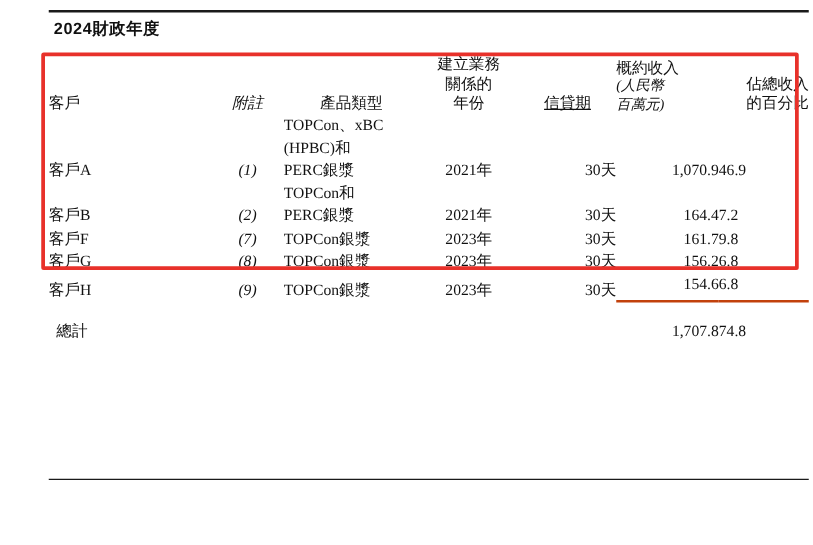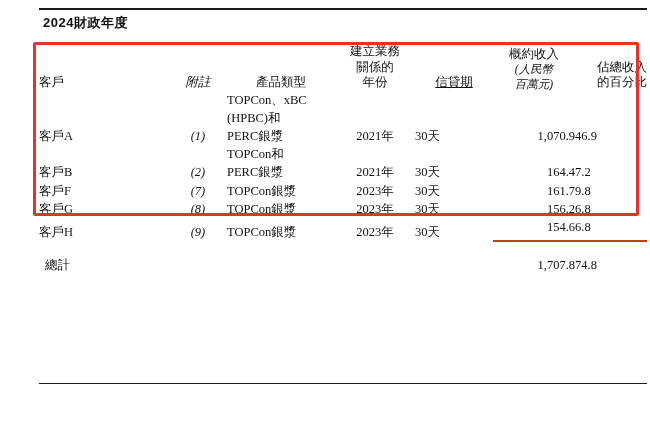--- a/index.html
+++ b/index.html
@@ -71,37 +71,37 @@
 
   thead td {
     padding-bottom: 6px;
     line-height: 1.25;
   }
   .h-cust   { text-align: left; padding-left: 6px; }
   .h-note   { text-align: center; font-style: italic; }
   .h-prod   { text-align: center; }
   .h-year   { text-align: center; }
   .h-cred   { text-align: center; text-decoration: underline; }
-  .h-rev    { text-align: center; padding-right: 8px; }
+  .h-rev    { text-align: left; padding-right: 8px; }
   .h-pct    { text-align: right; padding-right: 10px; }
   .sub {
     font-style: italic;
     font-size: 11.5px;
     display: block;
   }
   tbody td {
     line-height: 1.45;
     padding-top: 11px;
     padding-bottom: 3px;
   }
   .d-cust  { text-align: left; padding-left: 6px; }
   .d-note  { text-align: center; font-style: italic; }
   .d-prod  { text-align: left; }
   .d-year  { text-align: center; }
-  .d-cred  { text-align: left; }
+  .d-cred  { text-align: right; }
   .d-rev   { text-align: right; padding-right: 8px; }
   .d-pct   { text-align: left; padding-right: 10px; }
 
   
   .u-line .d-rev, .u-line .d-pct {
     border-bottom: 2px solid #c2410c;
     padding-bottom: 4px;
   }
   tr.total td {
     padding-top: 14px;

